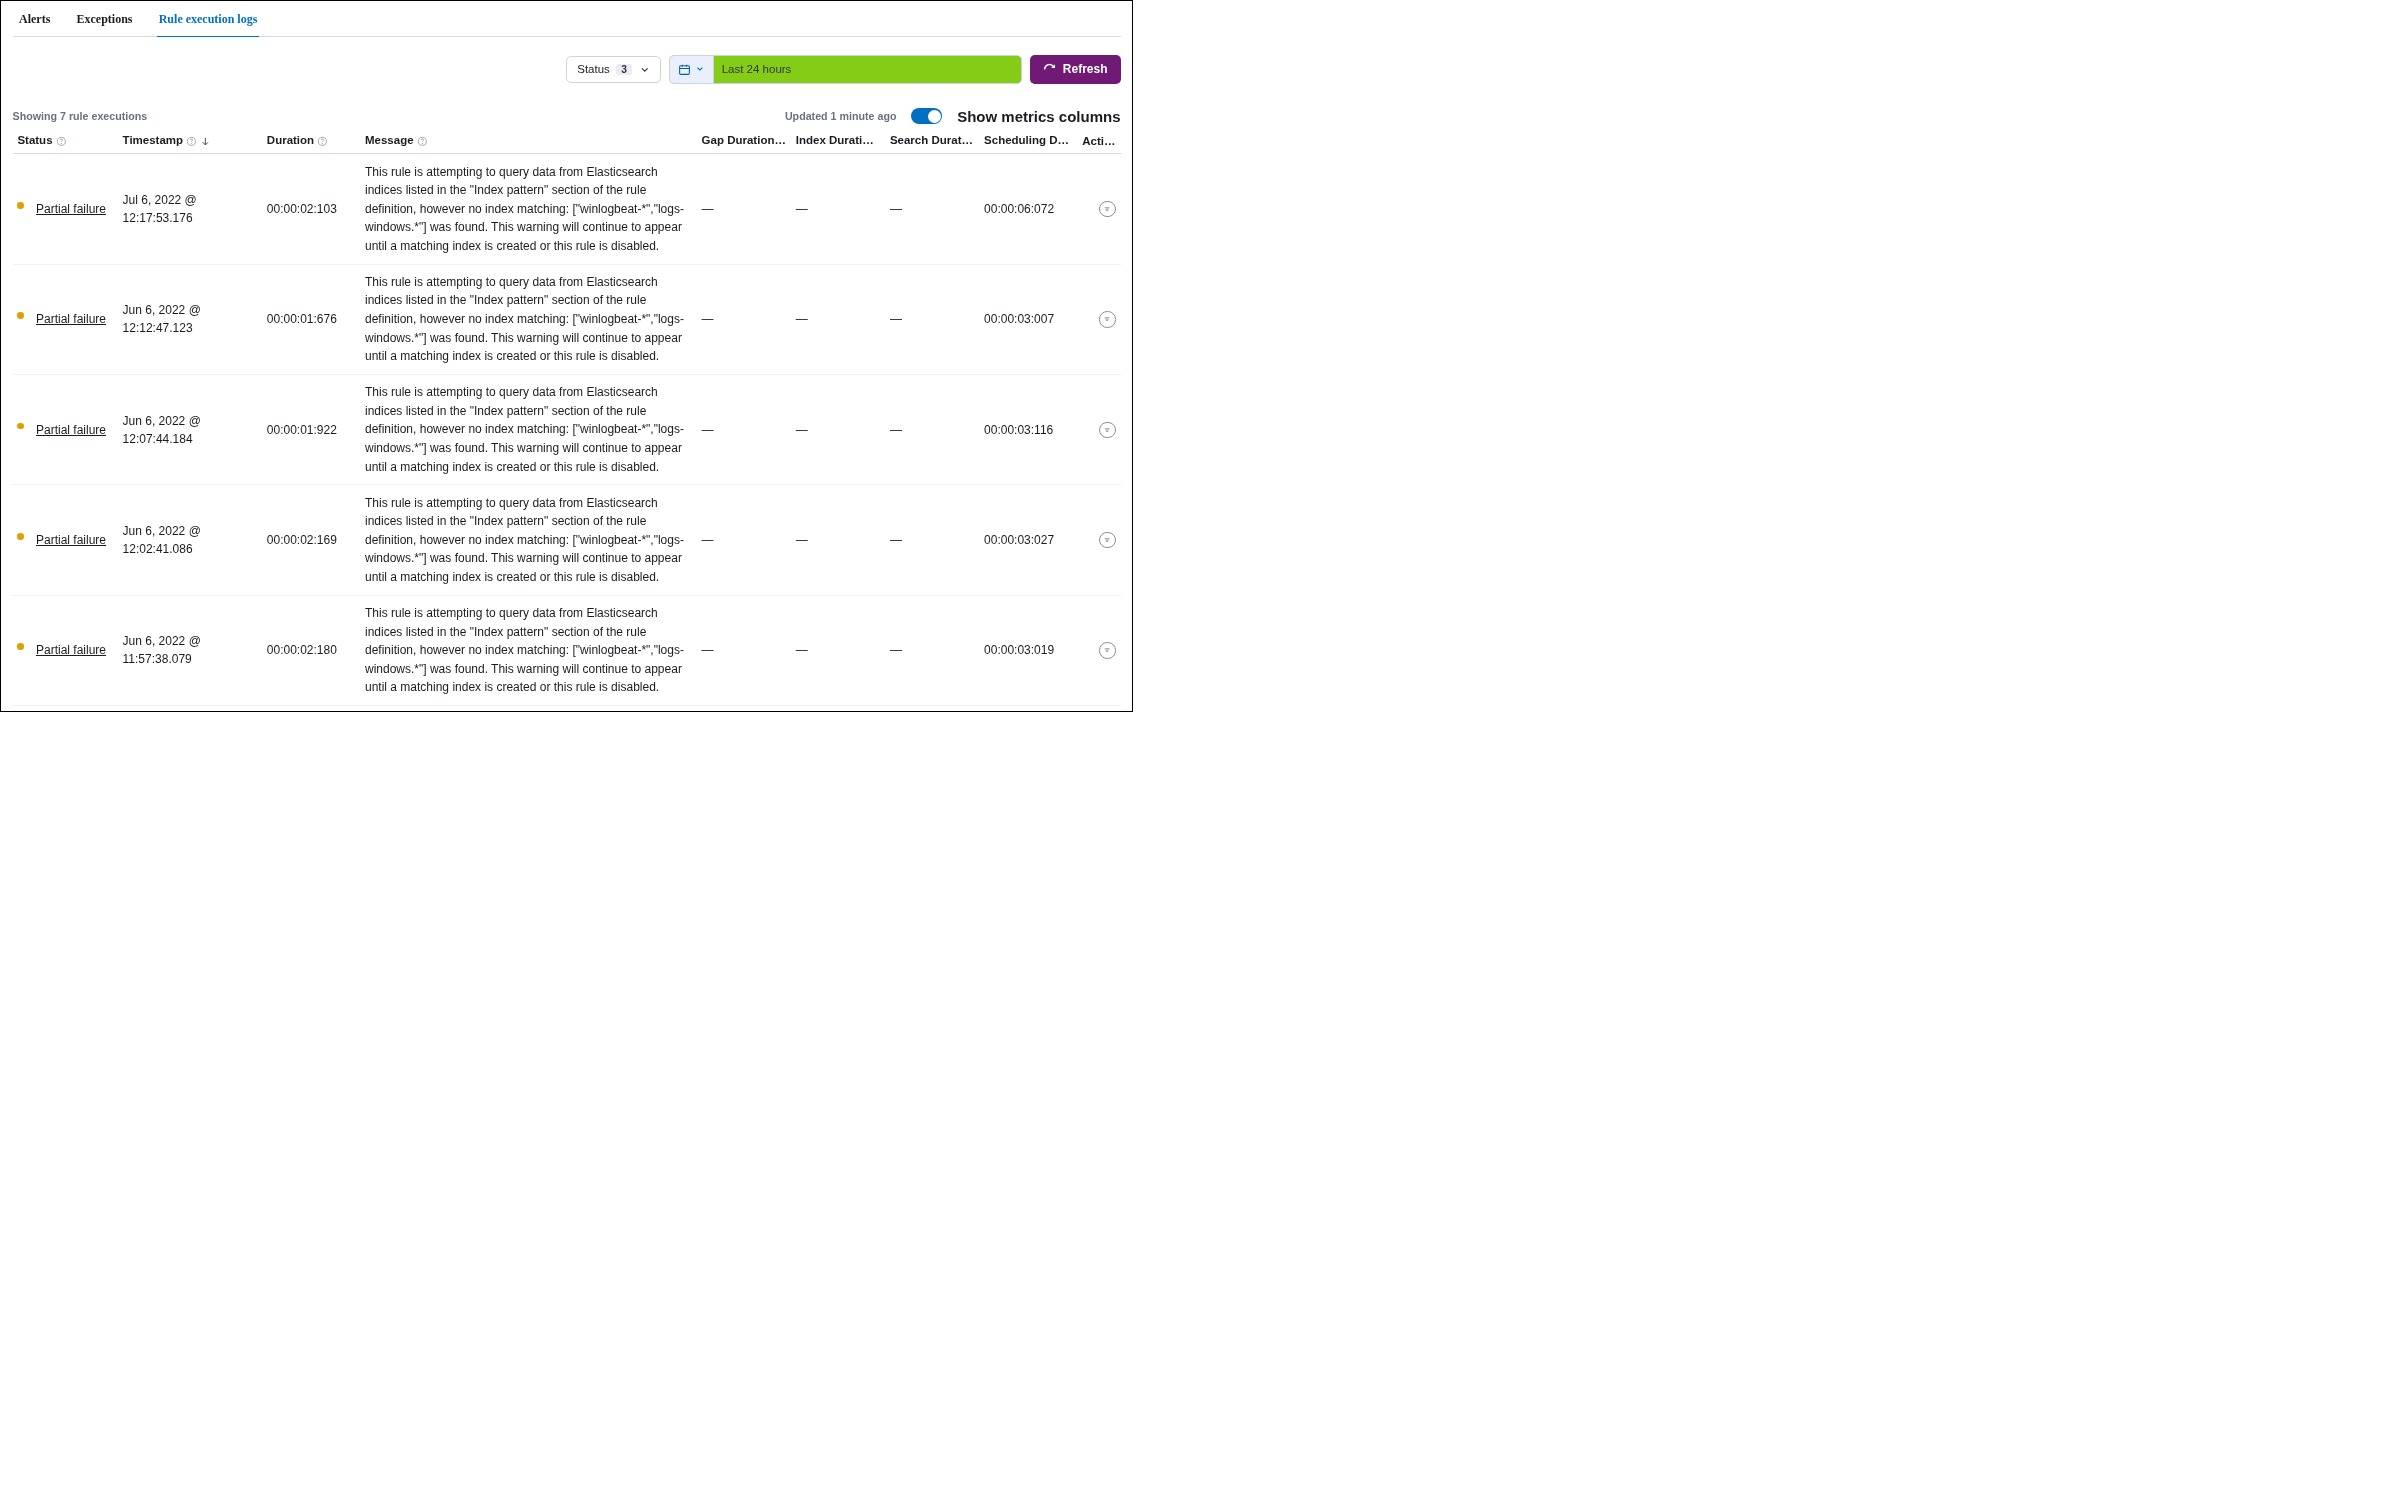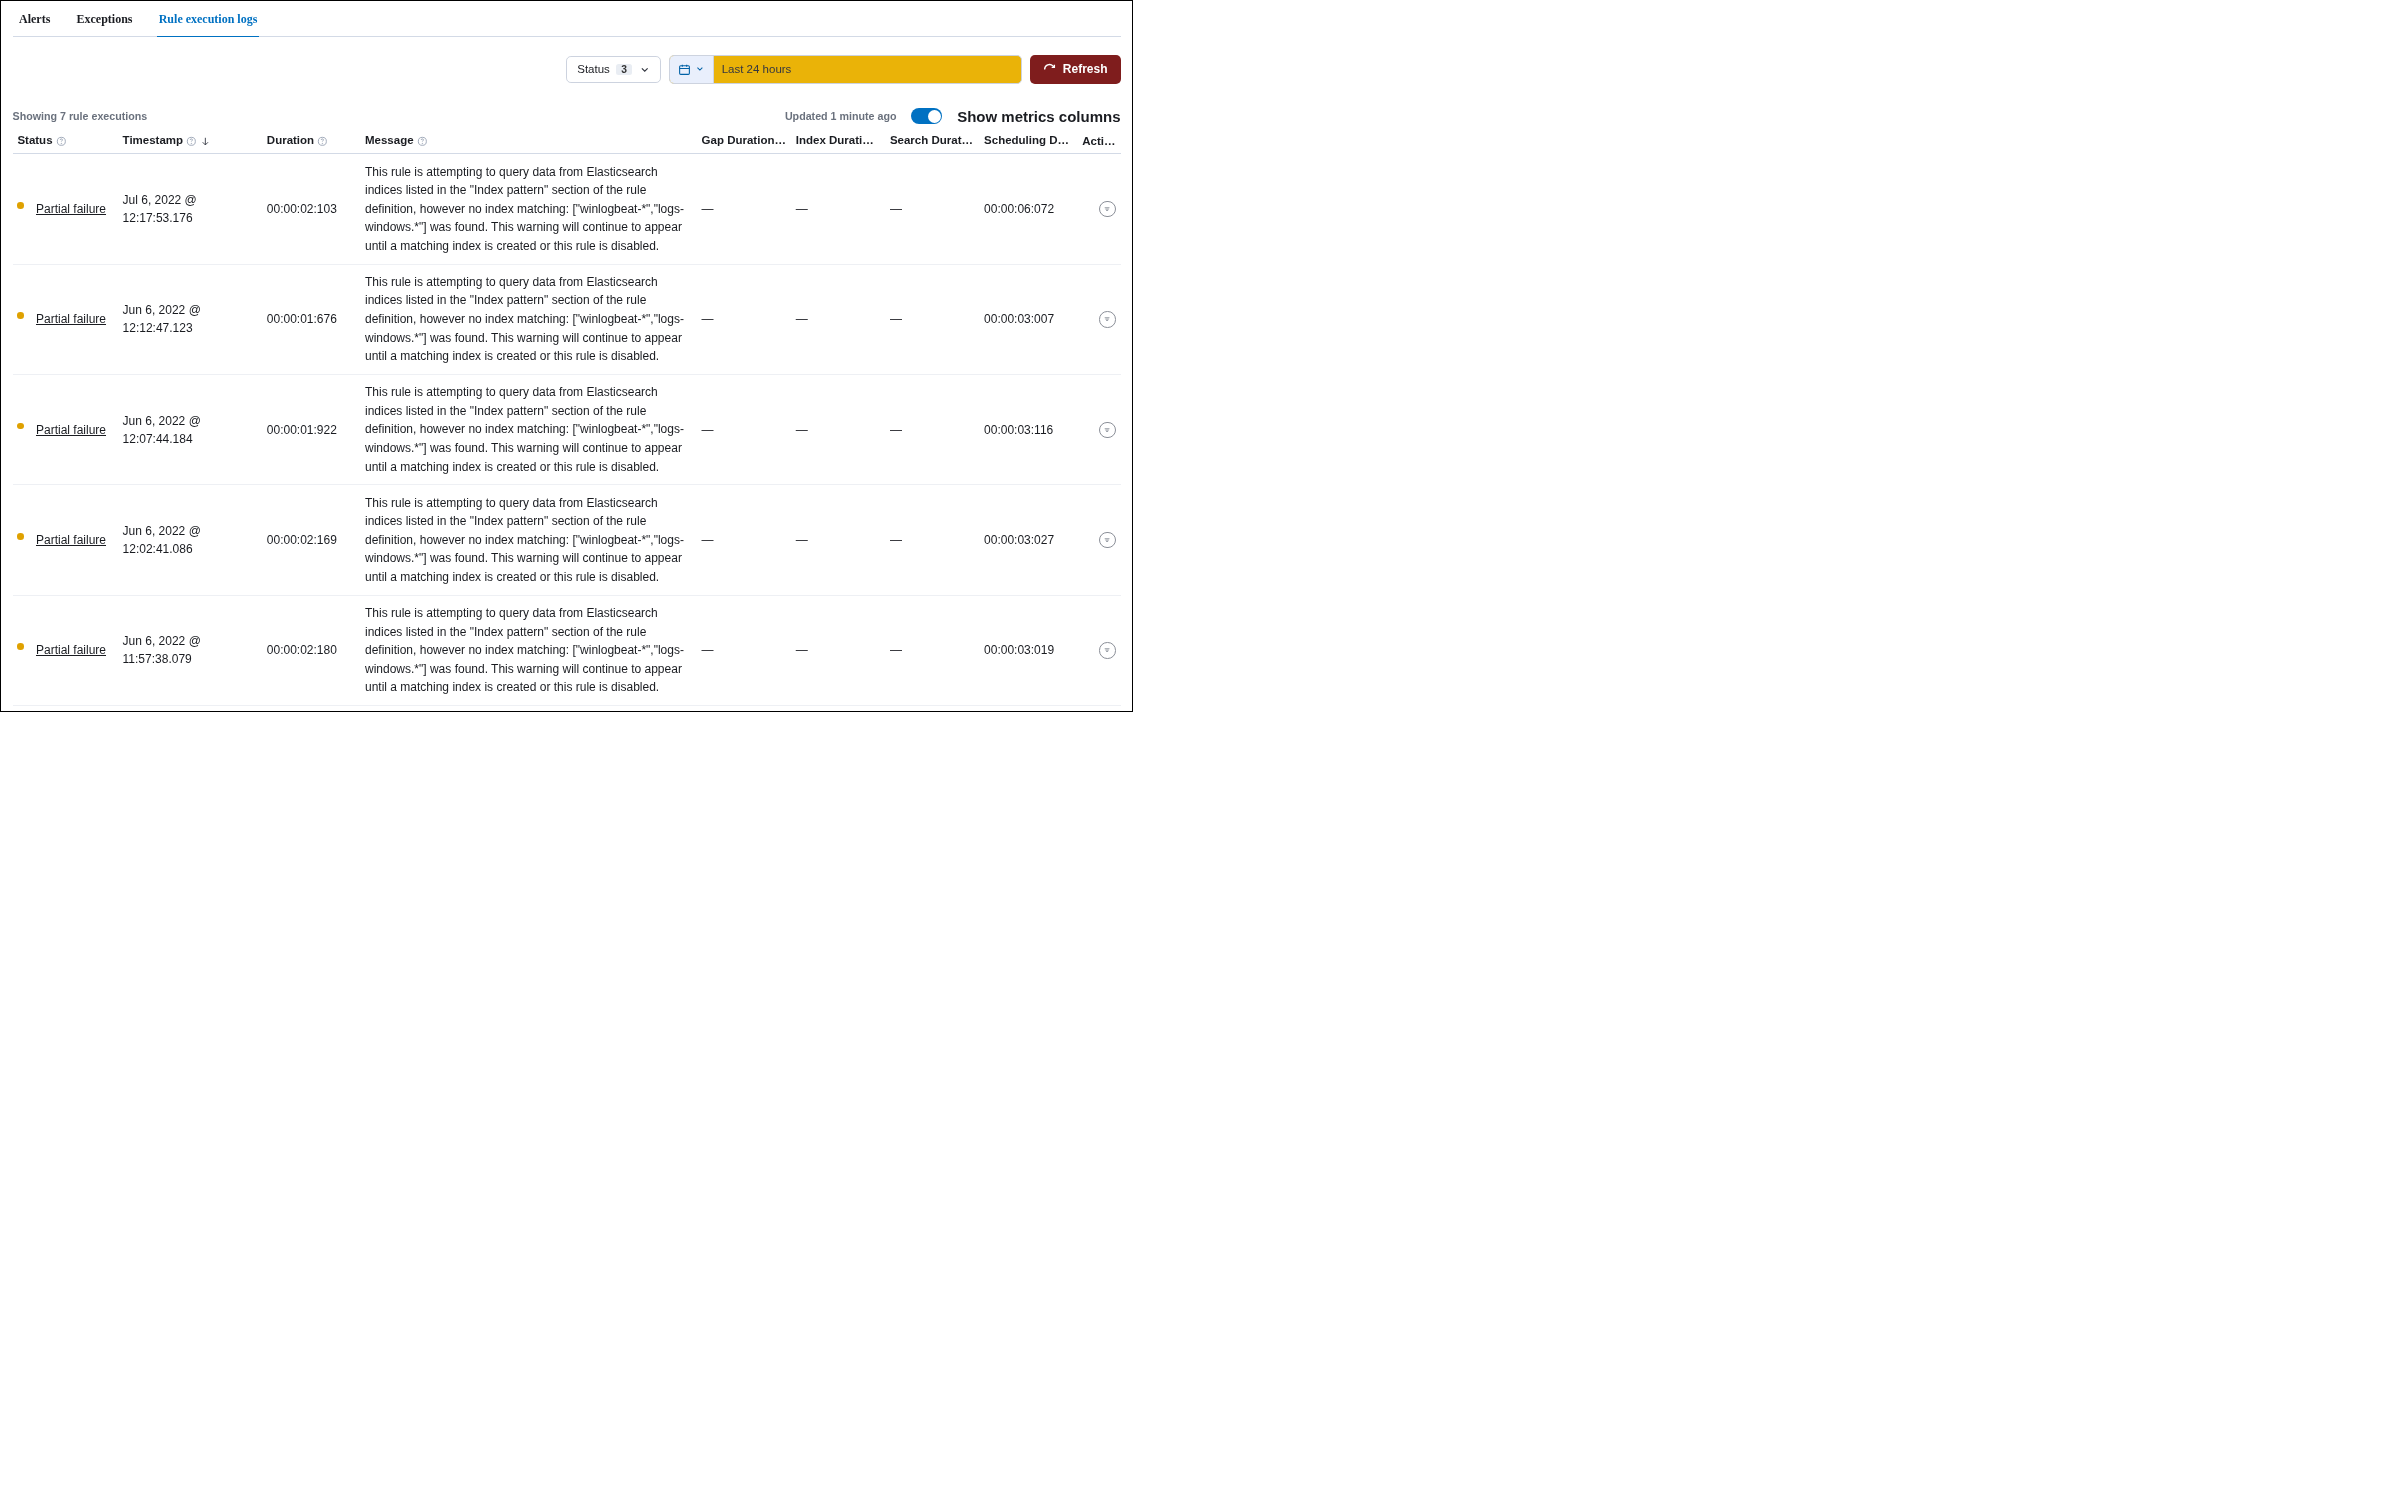--- a/index.html
+++ b/index.html
@@ -62,42 +62,42 @@
   font-size: 10.3px;
   color: #333;
   font-weight: 600;
 }
 .datepicker {
   display: inline-flex;
   align-items: stretch;
   border: 0.8px solid #cdd3df;
   border-radius: 4.9px;
   overflow: hidden;
-  background: #eab308;
+  background: #84cc16;
   width: 353px;
 }
 .datepicker .cal-btn {
   display: inline-flex;
   align-items: center;
   gap: 3.3px;
   padding: 0 8.2px;
   background: #e9effc;
   border-right: 0.8px solid #cdd3df;
   color: #0061a6;
 }
 .datepicker .range {
   flex: 1;
   padding: 7.4px 8.2px;
   color: #343741;
 }
 .refresh-btn {
   display: inline-flex;
   align-items: flex-end;
   gap: 6.6px;
-  background: #7f1d1d;
+  background: #701a75;
   color: #fff;
   border: none;
   border-radius: 4.9px;
   padding: 7.4px 13px;
   font-weight: 700;
   font-size: 12px;
   cursor: pointer;
 }
 
 

